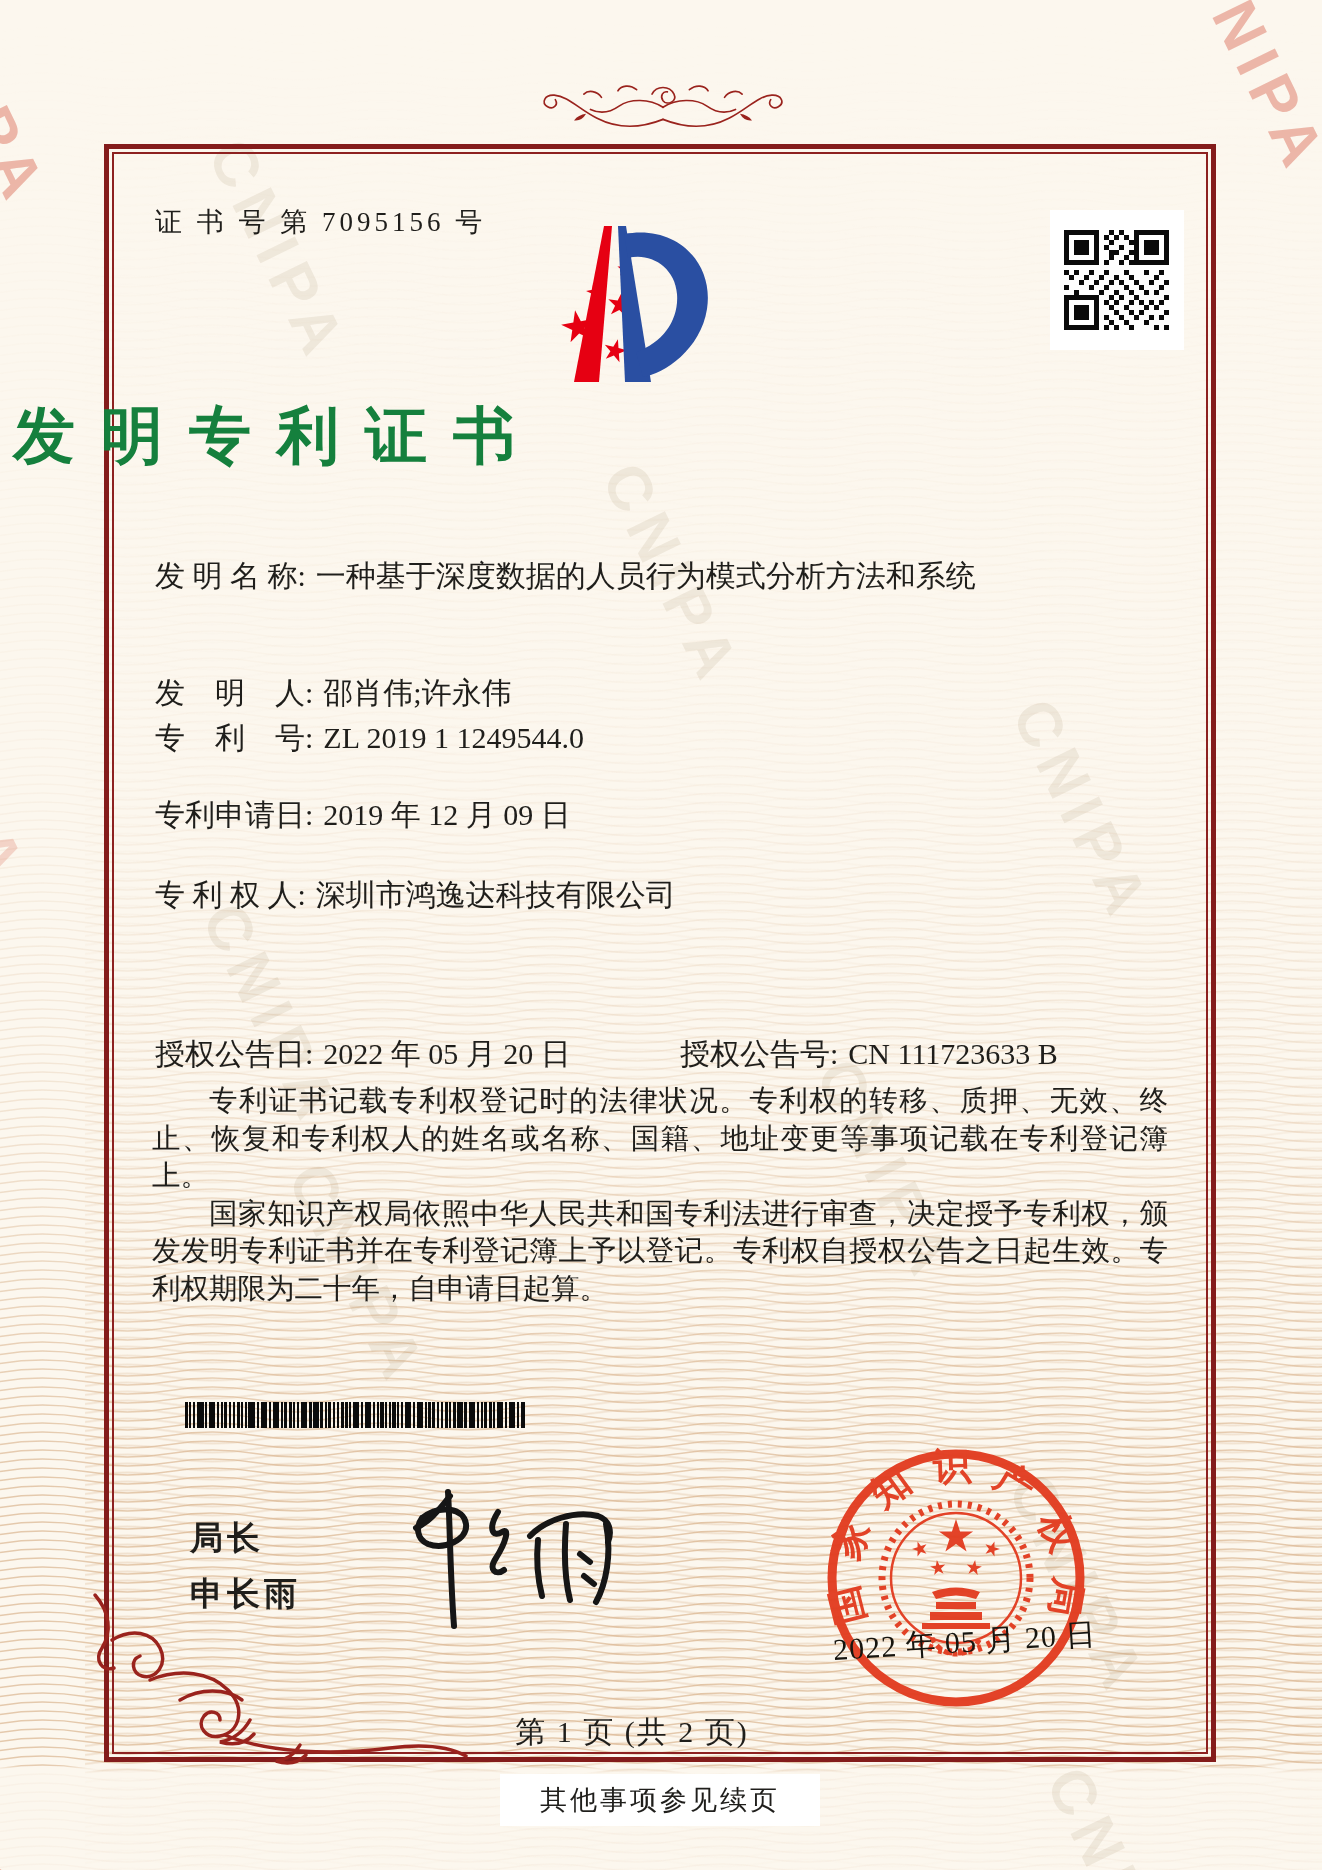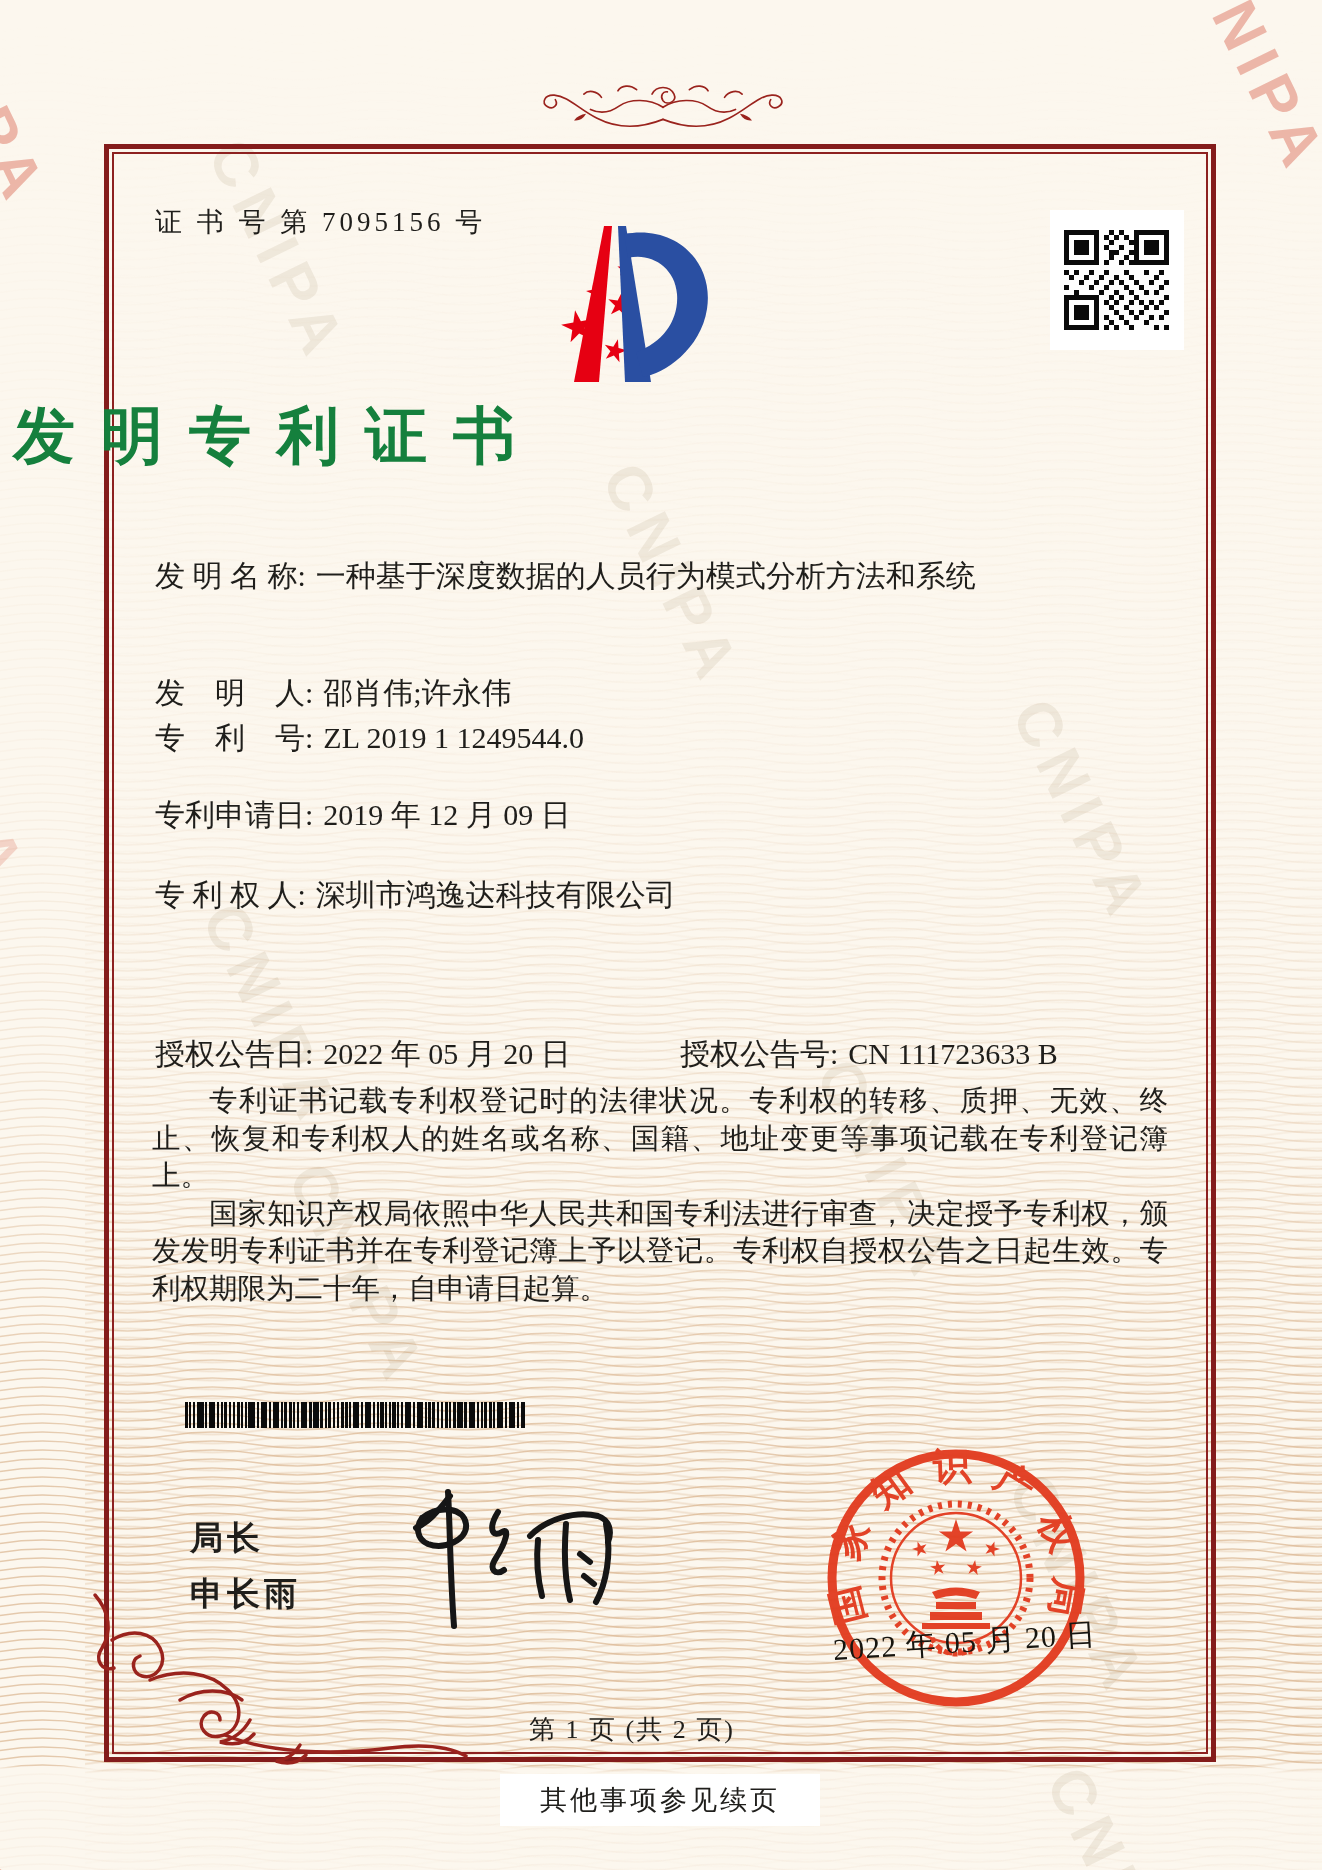--- a/index.html
+++ b/index.html
@@ -54,21 +54,21 @@
   .role{left:190px;top:1516px;font-size:33px;font-weight:600;z-index:4;
         font-family:"Liberation Sans","DejaVu Sans",sans-serif;letter-spacing:4px;}
   .oname{left:190px;top:1572px;font-size:33px;font-weight:600;z-index:4;
         font-family:"Liberation Sans","DejaVu Sans",sans-serif;letter-spacing:4px;}
   .sig{left:370px;top:1484px;z-index:5;}
   .seal{left:820px;top:1442px;z-index:4;opacity:0.96;}
   .seal-date{left:833px;top:1622px;width:262px;text-align:center;font-size:30px;color:#17150f;
              letter-spacing:1px;transform:rotate(-3.5deg);z-index:6;white-space:nowrap;}
 
   
-  .page-info{left:0;width:1264px;top:1712px;text-align:center;font-size:26px;letter-spacing:2px;z-index:4;}
+  .page-info{left:0;width:1264px;top:1712px;text-align:center;font-size:30px;letter-spacing:2px;z-index:4;}
   .note-box{left:500px;top:1774px;width:320px;height:52px;background:#ffffff;z-index:4;
             display:flex;align-items:center;justify-content:center;font-size:27px;letter-spacing:3px;}
 </style>
 </head>
 <body>
 
 <div class="page">
 
   <svg class="waves" width="1322" height="1870" viewBox="0 0 1322 1870" aria-hidden="true">
     <defs>

